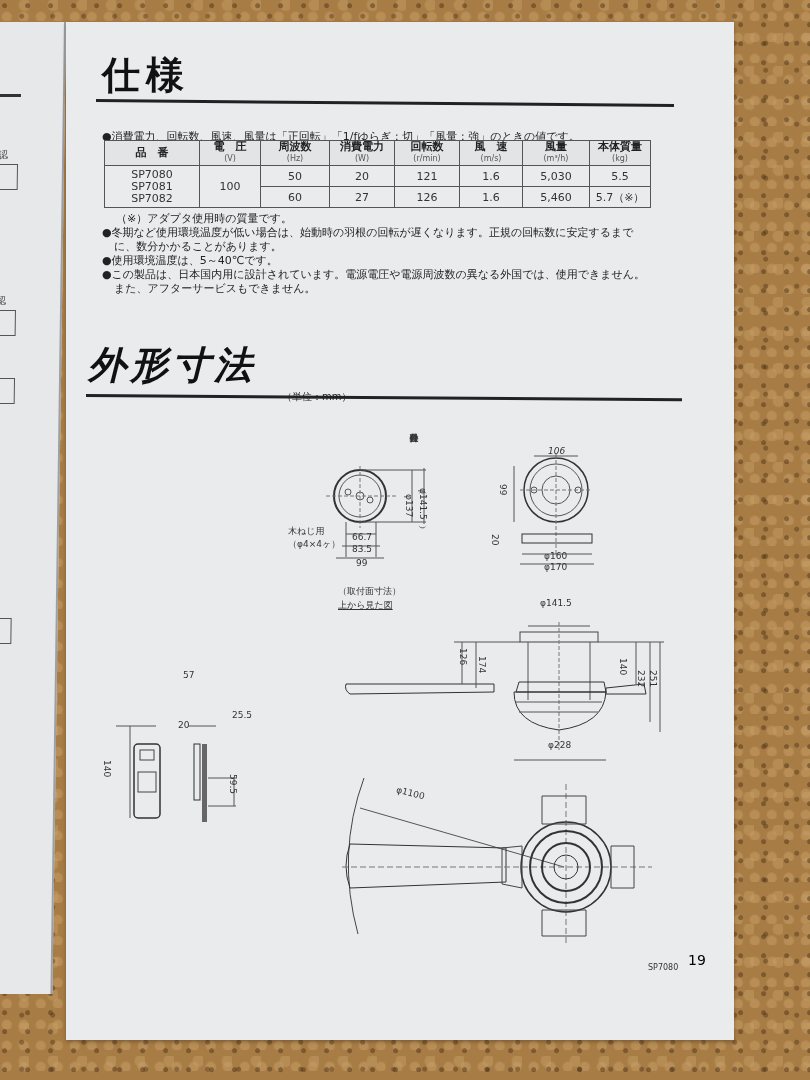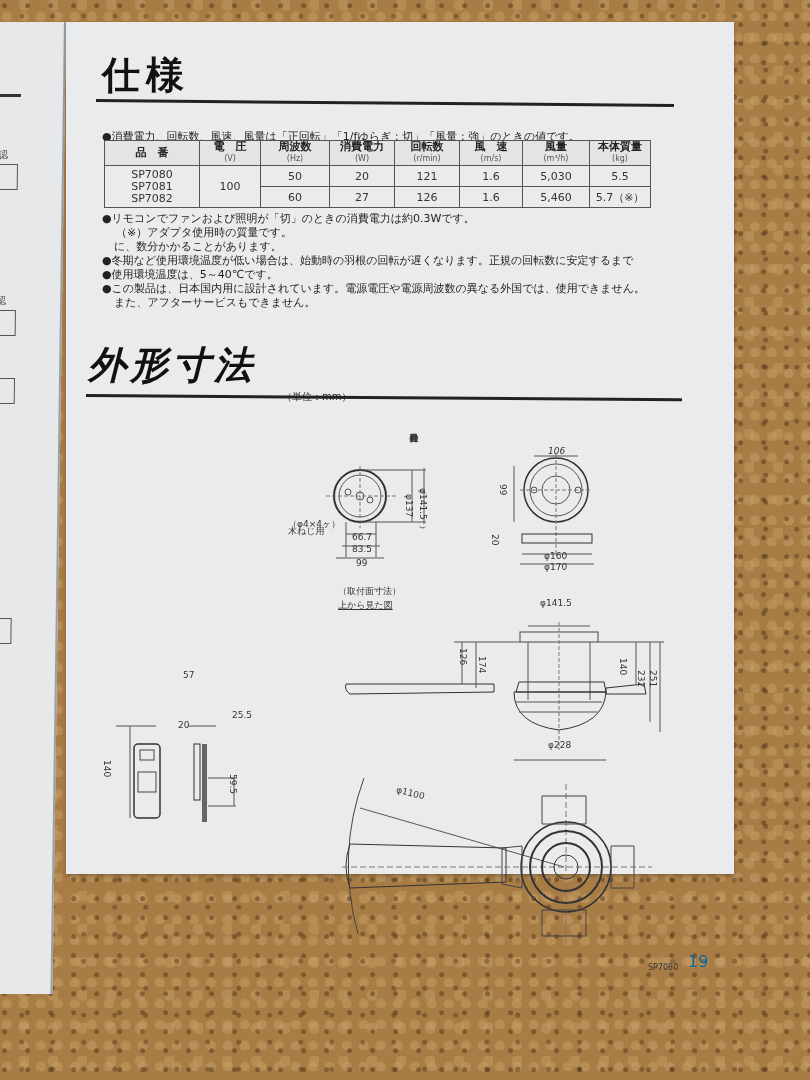--- a/index.html
+++ b/index.html
@@ -10,34 +10,34 @@
       radial-gradient(circle at 70% 60%, rgba(70,45,20,.40) 0 2px, transparent 3px),
       radial-gradient(circle at 40% 80%, rgba(200,160,105,.5) 0 4px, transparent 6px),
       radial-gradient(circle at 85% 15%, rgba(200,160,105,.45) 0 5px, transparent 7px);
     background-size:23px 19px, 31px 27px, 17px 21px, 29px 33px;
     font-family:"DejaVu Sans",sans-serif;color:#222;}
   .left-page{position:absolute;left:0;top:22px;width:64px;height:972px;background:#e6e8ea;
     border-right:2px solid #9aa0a6;transform:skewX(-0.8deg);transform-origin:top left;}
   .left-page .rule{position:absolute;left:0;top:72px;width:22px;height:3px;background:#333;}
   .left-page .lbl{position:absolute;left:0;font-size:10px;color:#444;}
   .left-page .box{position:absolute;left:-4px;width:22px;height:24px;border:1px solid #555;}
-  .page{position:absolute;left:66px;top:22px;width:668px;height:852px;background:#e9ebed;
+  .page{position:absolute;left:66px;top:22px;width:668px;height:1018px;background:#e9ebed;
     box-shadow:0 2px 4px rgba(0,0,0,.25);}
   .abs{position:absolute;}
   .h1{font-size:38px;font-weight:bold;letter-spacing:6px;color:#111;}
   .hrule{height:3px;background:#222;}
   .note{font-size:11px;color:#222;white-space:nowrap;line-height:14px;}
   table.spec{position:absolute;left:38px;top:118px;border-collapse:collapse;font-size:11px;color:#333;}
   table.spec td{border:1px solid #555;text-align:center;padding:0 4px;height:20px;}
   table.spec td.hd{background:#e2e4e6;font-weight:bold;color:#222;line-height:12px;}
   table.spec td.hd small{display:block;font-weight:normal;font-size:8px;color:#555;}
   .dim{font-size:9px;color:#333;white-space:nowrap;}
   .dimv{font-size:9px;color:#333;white-space:nowrap;writing-mode:vertical-rl;}
   .pg-model{font-size:8px;color:#333;}
-  .pg-num{font-size:16px;color:#0369a1;}
+  .pg-num{font-size:14px;color:#000000;}
   svg{position:absolute;overflow:visible;}
 </style>
 </head>
 <body>
 
 <div class="left-page">
   <div class="rule"></div>
   <div class="lbl" style="top:126px;">認</div>
   <div class="box" style="top:142px;"></div>
   <div class="lbl" style="top:272px;">認</div>
@@ -83,24 +83,23 @@
       <td>27</td>
       <td>126</td>
       <td>1.6</td>
       <td>5,460</td>
       <td>5.7（※）</td>
     </tr>
   </tbody>
     </table>
 
   <div class="abs" style="left:36px;top:190px;">
-    <div class="note">●リモコンでファンおよび照明が「切」のときの消費電力は約0.3Wです。</div>
     <div class="note" style="padding-left:14px;">（※）アダプタ使用時の質量です。</div>
+    <div class="note">●冬期など使用環境温度が低い場合は、始動時の羽根の回転が遅くなります。正規の回転数に安定するまで</div>
     <div class="note" style="padding-left:12px;">に、数分かかることがあります。</div>
-    <div class="note">●冬期など使用環境温度が低い場合は、始動時の羽根の回転が遅くなります。正規の回転数に安定するまで</div>
     <div class="note">●使用環境温度は、5～40℃です。</div>
     <div class="note">●この製品は、日本国内用に設計されています。電源電圧や電源周波数の異なる外国では、使用できません。</div>
     <div class="note" style="padding-left:12px;">また、アフターサービスもできません。</div>
   </div>
 
   <div class="abs h1" style="left:22px;top:318px;letter-spacing:4px;font-style:italic;">外形寸法</div>
   <div class="abs" style="left:216px;top:352px;font-size:10px;margin-top:16px;">（単位：mm）</div>
   <div class="abs hrule" style="left:20px;top:372px;width:596px;transform:rotate(0.4deg);transform-origin:left;"></div>
 
   <svg style="left:260px;top:440px;" width="110" height="100">
@@ -115,21 +114,21 @@
     <line x1="34" y1="60" x2="100" y2="60" stroke="#555"></line>
     <line x1="86" y1="8" x2="86" y2="60" stroke="#555"></line>
     <line x1="98" y1="6" x2="98" y2="62" stroke="#555"></line>
     <line x1="20" y1="60" x2="20" y2="95" stroke="#555"></line>
     <line x1="50" y1="60" x2="50" y2="95" stroke="#555"></line>
     <line x1="20" y1="72" x2="50" y2="72" stroke="#555"></line>
     <line x1="16" y1="84" x2="54" y2="84" stroke="#555"></line>
     <line x1="10" y1="96" x2="58" y2="96" stroke="#555"></line>
   </svg>
   <div class="abs dim" style="left:222px;top:503px;">木ねじ用</div>
-  <div class="abs dim" style="left:222px;top:496px;">（φ4×4ヶ）</div>
+  <div class="abs dim" style="left:222px;top:516px;">（φ4×4ヶ）</div>
   <div class="abs dimv" style="left:341px;top:404px;">取付金具外径</div>
   <div class="abs dimv" style="left:338px;top:472px;">φ137</div>
   <div class="abs dimv" style="left:350px;top:466px;">（φ141.5）</div>
   <div class="abs dim" style="left:286px;top:510px;">66.7</div>
   <div class="abs dim" style="left:286px;top:522px;">83.5</div>
   <div class="abs dim" style="left:290px;top:536px;">99</div>
   <div class="abs dim" style="left:272px;top:552px;text-decoration:underline;margin-top:25px;">上から見た図</div>
   <div class="abs dim" style="left:272px;top:563px;">（取付面寸法）</div>
 
   <svg style="left:440px;top:432px;" width="120" height="120">

